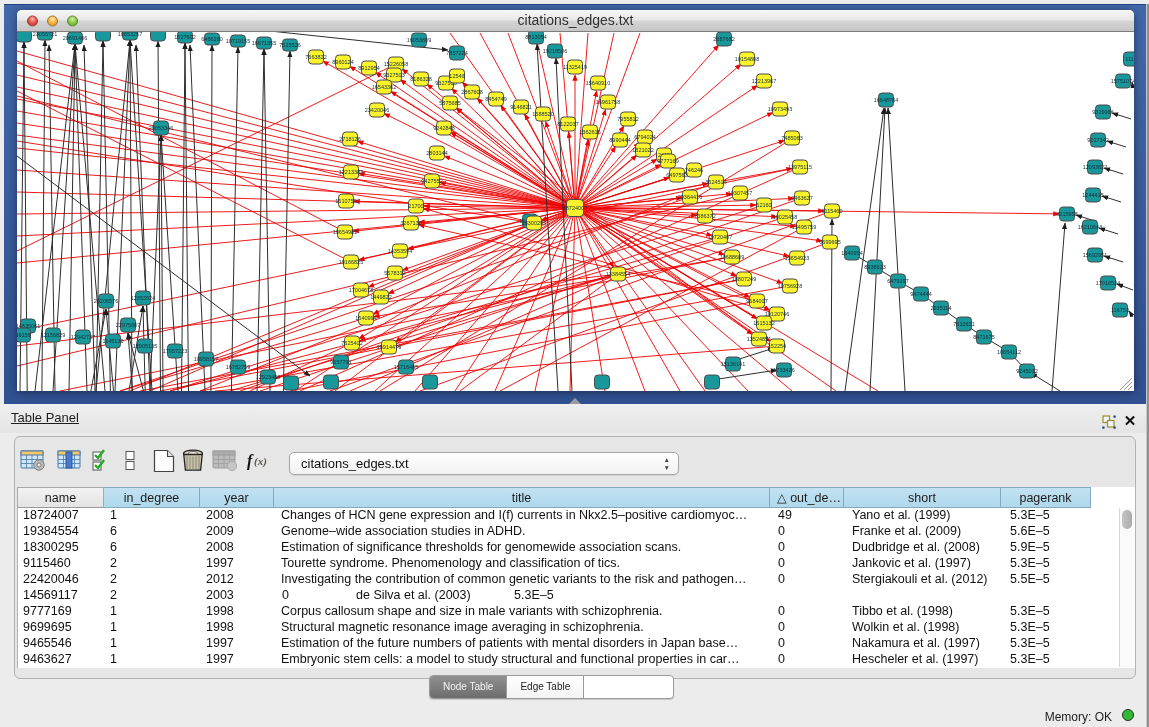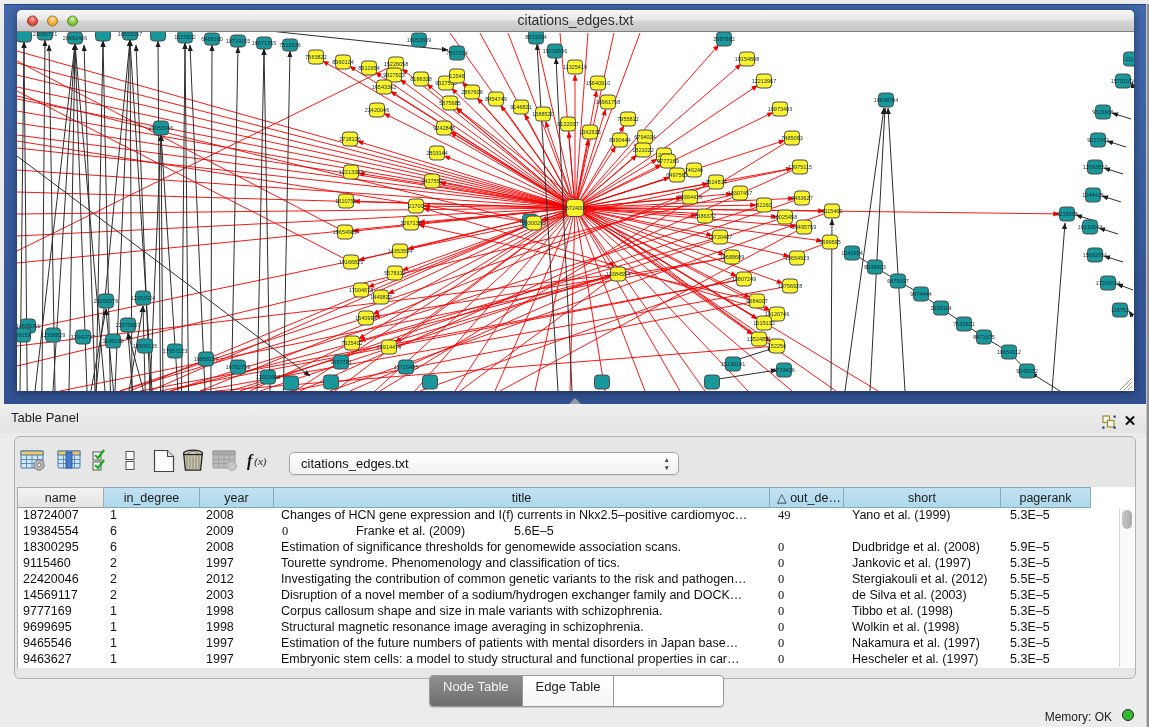--- a/index.html
+++ b/index.html
@@ -11,21 +11,21 @@
   border-radius:5px 5px 0 0; box-shadow:0 1px 8px rgba(0,0,0,0.45); background:#fff; }
 .titlebar { height:22px; background:linear-gradient(#f7f7f7 0%, #e8e8e8 45%, #d4d4d4 55%, #c6c6c6 100%);
   border-radius:5px 5px 0 0; border-bottom:1px solid #7e7e7e; position:relative; }
 .titlebar .tl { position:absolute; top:10.5px; width:11px; height:11px; border-radius:50%; transform:translateY(-50%); }
 .tl.r { left:9.5px; background:radial-gradient(circle at 50% 30%, #ffb9b2 0%, #ee6b60 35%, #d33a2f 75%, #8e2a22 100%); border:0.5px solid #94352c;}
 .tl.y { left:29.5px; background:radial-gradient(circle at 50% 30%, #ffe9b3 0%, #f6bd4f 40%, #e89b28 80%, #9a6a16 100%); border:0.5px solid #9c7422;}
 .tl.g { left:49.5px; background:radial-gradient(circle at 50% 30%, #d6f0b3 0%, #97d054 40%, #6ab32c 80%, #47761d 100%); border:0.5px solid #5d8327;}
 .titlebar .wt { text-align:center; font-size:14px; line-height:21px; color:#303030; }
 .tablepanel { position:absolute; left:0; top:404px; width:1146px; height:323px; background:#ececec; }
 .tp-head { height:29px; font-size:13px; color:#1d1d1d; padding-left:11px; line-height:27px;
-  background:linear-gradient(#efefef,#e4e4e4); }
+  background:linear-gradient(#efefef,#e4e4e4);text-decoration:underline; }
 .tp-float { position:absolute; top:11px; left:1102px; width:14px; height:14px; }
 .tp-close { position:absolute; top:9px; left:1122px; width:16px; height:16px; font-size:15px; font-weight:bold; color:#111; text-align:center; line-height:16px;}
 .tp-body { position:absolute; left:14px; top:32px; width:1122px; height:243px;
   background:#e6e6e6; border:1px solid #b2b2b2; border-radius:6px; }
 .toolbar { position:absolute; left:5px; top:8px; width:1110px; height:30px; }
 .tbicons { position:absolute; left:0px; top:3px; }
 .combo { position:absolute; left:269px; top:7px; width:390px; height:23px; border:1px solid #a6a6a6;
   border-radius:5px; background:linear-gradient(#ffffff,#f1f1f1); font-size:13px; color:#111;
   line-height:21px; padding-left:11px; box-shadow:0 1px 1px rgba(0,0,0,0.08);}
 .combo .arr { position:absolute; right:8px; top:3px; font-size:6.5px; color:#444; line-height:7.5px; text-align:center;}
@@ -35,26 +35,26 @@
   text-align:center; line-height:20px; overflow:hidden; white-space:nowrap; }
 .th.first { background:linear-gradient(#f2f2f2,#e4e4e4); border-left:1px solid #a8a8a8; border-top:1px solid #a8a8a8; border-bottom:1px solid #9a9a9a; border-right:1px solid #a8a8a8;text-align:center;}
 .tbody { position:absolute; left:2px; top:71px; width:1118px; height:160px; background:#fff;
   border-left:1px solid #b2b2b2; overflow:hidden; }
 .tr { display:flex; height:16px; font-size:12.5px; color:#111; white-space:nowrap; }
 .c { overflow:hidden; flex-shrink:0; line-height:15.5px;}
 .c1 { width:87px; padding-left:5px; }
 .c2 { width:96px; padding-left:5px; }
 .c3 { width:74px; padding-left:5px; }
 .c4 { width:496px; padding-left:6px; }
-.c5 { width:74px; padding-left:7px;font-family:Liberation Serif, serif; }
+.c5 { width:74px; padding-left:7px; }
 .c6 { width:157px; padding-left:7px; }
 .c7 { width:90px; padding-left:8px; }
 .vscroll { position:absolute; right:1px; top:71px; width:15px; height:159px; background:#fafafa; border-left:1px solid #d4d4d4;}
 .vthumb { position:absolute; left:2px; top:2px; width:10px; height:19px; border-radius:5px; background:linear-gradient(90deg,#c6c6c6,#ababab); }
-.tabs { position:absolute; left:414px; top:238px; height:32px; display:flex; font-size:13px;
+.tabs { position:absolute; left:414px; top:238px; height:24px; display:flex; font-size:10px;
   border:1px solid #9a9a9a; border-radius:4px; overflow:hidden; background:#fff;
   box-shadow:0 1px 1px rgba(0,0,0,0.15);justify-content:center;}
 .tab { padding:0 13px; line-height:22px; color:#222; background:linear-gradient(#ffffff,#f4f4f4); border-right:1px solid #9a9a9a;}
 .tab.sel { background:linear-gradient(#909090,#6d6d6d); color:#f4f4f4; }
 .tab:last-child { border-right:none;margin-top:44px; }
 .status { position:absolute; left:0; top:300px; width:1146px; height:23px; font-size:12px; color:#222; }
 .status .mem { position:absolute; right:34px; top:6px;padding-left:16px; }
 .memdot { position:absolute; right:12px; top:5px; width:12px; height:12px; border-radius:50%; background:#33bb33; border:1.5px solid #2a2a2a; }
 .nl { font-size:5.5px; fill:#14323e; text-anchor:middle; font-family:"Liberation Sans",sans-serif;}
 </style></head>
@@ -642,20 +642,21 @@
           <div class="c c3">2008</div>
           <div class="c c4">Changes of HCN gene expression and I(f) currents in Nkx2.5–positive cardiomyoc…</div>
           <div class="c c5">49</div>
           <div class="c c6">Yano et al. (1999)</div>
           <div class="c c7">5.3E–5</div>
         </div>
 <div class="tr">
           <div class="c c1">19384554</div>
           <div class="c c2">6</div>
           <div class="c c3">2009</div>
+          <div class="c c4">Genome–wide association studies in ADHD.</div>
           <div class="c c5">0</div>
           <div class="c c6">Franke et al. (2009)</div>
           <div class="c c7">5.6E–5</div>
         </div>
 <div class="tr">
           <div class="c c1">18300295</div>
           <div class="c c2">6</div>
           <div class="c c3">2008</div>
           <div class="c c4">Estimation of significance thresholds for genomewide association scans.</div>
           <div class="c c5">0</div>
@@ -677,21 +678,20 @@
           <div class="c c3">2012</div>
           <div class="c c4">Investigating the contribution of common genetic variants to the risk and pathogen…</div>
           <div class="c c5">0</div>
           <div class="c c6">Stergiakouli et al. (2012)</div>
           <div class="c c7">5.5E–5</div>
         </div>
 <div class="tr">
           <div class="c c1">14569117</div>
           <div class="c c2">2</div>
           <div class="c c3">2003</div>
-          <div class="c c4">Disruption of a novel member of a sodium/hydrogen exchanger family and DOCK…</div>
           <div class="c c5">0</div>
           <div class="c c6">de Silva et al. (2003)</div>
           <div class="c c7">5.3E–5</div>
         </div>
 <div class="tr">
           <div class="c c1">9777169</div>
           <div class="c c2">1</div>
           <div class="c c3">1998</div>
           <div class="c c4">Corpus callosum shape and size in male variants with schizophrenia.</div>
           <div class="c c5">0</div>

